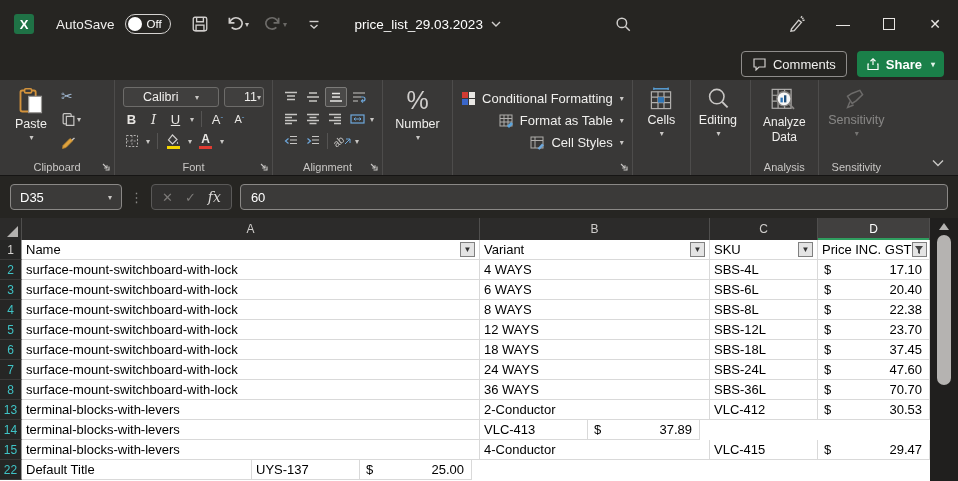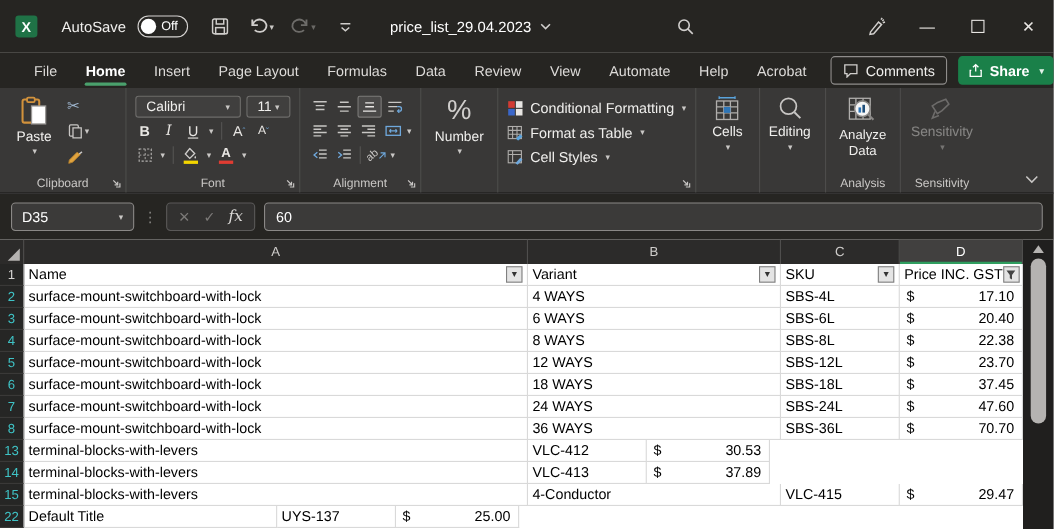--- a/index.html
+++ b/index.html
@@ -22,35 +22,35 @@
   .searchbtn{position:absolute;left:608px;top:9px;}
   .winctl{margin-left:auto;display:flex;height:48px;}
   .winbtn{width:46px;height:48px;display:flex;align-items:center;justify-content:center;font-size:14px;color:#e8e6e3;}
   .maxbox{width:10px;height:10px;border:1.2px solid #e8e6e3;}
 
   
   .menubar{height:32px;background:#262522;display:flex;align-items:center;padding-left:18px;box-sizing:border-box;}
   .tab{padding:0 13px;font-size:13px;color:#dddbd9;height:32px;display:flex;align-items:center;position:relative;cursor:pointer;}
   .tab.active{color:#fff;font-weight:bold;}
   .tab.active::after{content:"";position:absolute;left:12px;right:12px;bottom:2px;height:3px;border-radius:2px;background:#4aa06c;}
-  .menu-right{margin-left:auto;display:flex;align-items:center;gap:10px;}
+  .menu-right{margin-left:auto;display:flex;align-items:center;gap:10px;padding-right:14px;}
   .comments-btn{height:24px;border:1px solid #8f8d8b;border-radius:4px;display:flex;align-items:center;gap:6px;padding:0 10px;font-size:13px;color:#f0efed;cursor:pointer;}
   .share-btn{height:26px;background:#1a8049;border-radius:4px;display:flex;align-items:center;gap:6px;padding:0 9px;font-size:13px;color:#fff;font-weight:bold;cursor:pointer;}
   .share-chev{font-size:8px;color:#e2f3e9;margin-left:3px;}
 
   
   .ribbon{height:96px;background:#393837;border-bottom:1px solid #161514;display:flex;position:relative;box-sizing:border-box;}
   .rgroup{position:relative;padding:7px 8px 18px;display:flex;gap:7px;box-sizing:border-box;}
   .rgroup+.rgroup{border-left:1px solid #4d4c4b;}
   .glabel{position:absolute;bottom:2px;left:0;right:0;text-align:center;font-size:11px;color:#c9c7c5;white-space:nowrap;}
   .launcher{position:absolute;bottom:4px;right:4px;cursor:pointer;}
   .bigbtn{display:flex;flex-direction:column;align-items:center;justify-content:flex-start;gap:2px;cursor:pointer;font-size:12.5px;color:#f0efed;}
   .vcol{display:flex;flex-direction:column;justify-content:space-between;}
   .irow{display:flex;align-items:center;gap:5px;height:20px;}
-  .combo{background:#403f3e;border:1px solid #6d6c6a;border-radius:3px;height:20px;display:flex;align-items:center;padding:0 9px;font-size:12.5px;color:#f0efed;box-sizing:border-box;cursor:pointer;}
+  .combo{background:#403f3e;border:1px solid #6d6c6a;border-radius:3px;height:20px;display:flex;align-items:center;padding:0 19px;font-size:12.5px;color:#f0efed;box-sizing:border-box;cursor:pointer;}
   .fbtn{min-width:17px;height:18px;display:flex;align-items:center;justify-content:center;font-size:13px;color:#e8e6e3;cursor:pointer;}
   .colorbar{display:block;width:13px;height:3px;margin-top:1px;}
   .vsep{width:1px;height:16px;background:#555453;margin:0 2px;}
   .alic{display:flex;align-items:center;justify-content:center;width:20px;height:18px;cursor:pointer;border-radius:2px;}
   .alic.sel{border:1px solid #7c7b79;background:#4a4948;}
   .styrow{display:flex;align-items:center;gap:6px;height:21px;font-size:13px;color:#f0efed;cursor:pointer;white-space:nowrap;}
   .collapse-ribbon{position:absolute;right:14px;bottom:8px;cursor:pointer;}
 
   
   .fbar{height:42px;background:#262522;display:flex;align-items:center;gap:8px;padding:0 10px;box-sizing:border-box;}
@@ -121,21 +121,21 @@
     </div>
     <div class="tbtn" style="margin-left:8px;">
       <svg width="14" height="14" viewBox="0 0 14 14">
           <g stroke="#d0cecc" stroke-width="1.4" fill="none">
             <path d="M2.5 4.5 h9"></path>
             <path d="M3.5 8 l3.5 3 l3.5 -3"></path>
           </g>
         </svg>
     </div>
     <div class="fname">
-      <span>price_list_29.04.2023</span>
+      <span>price_list_29.03.2023</span>
       <svg width="10" height="7" viewBox="0 0 10 7">
           <path d="M1 1 l4 4 l4 -4" fill="none" stroke="#d0cecc" stroke-width="1.4"></path>
         </svg>
     </div>
     <div class="tbtn searchbtn">
       <svg width="18" height="18" viewBox="0 0 16 16">
           <circle cx="7" cy="7" r="4.2" fill="none" stroke="#d0cecc" stroke-width="1.3"></circle>
           <path d="M10.2 10.2 L14 14" stroke="#d0cecc" stroke-width="1.3"></path>
         </svg>
     </div>
@@ -150,33 +150,20 @@
       </div>
       <div class="winbtn">—</div>
       <div class="winbtn">
           <span class="maxbox"></span>
         </div>
       <div class="winbtn">✕</div>
     </div>
   </div>
 
   <div class="menubar">
-    <div id="menu-tabs" style="display:flex;align-items:center;height:32px;">
-        <div class="tab">File</div>
-        <div class="tab active">Home</div>
-        <div class="tab">Insert</div>
-        <div class="tab">Page Layout</div>
-        <div class="tab">Formulas</div>
-        <div class="tab">Data</div>
-        <div class="tab">Review</div>
-        <div class="tab">View</div>
-        <div class="tab">Automate</div>
-        <div class="tab">Help</div>
-        <div class="tab">Acrobat</div>
-      </div>
     <div class="menu-right">
       <div class="comments-btn">
         <svg width="15" height="14" viewBox="0 0 15 14">
             <path d="M2 2 h11 v8 h-6 l-3 3 v-3 h-2 z" fill="none" stroke="#d0cecc" stroke-width="1.2"></path>
           </svg>
         <span>Comments</span>
       </div>
       <div class="share-btn">
         <svg width="14" height="14" viewBox="0 0 14 14">
             <g fill="none" stroke="#fff" stroke-width="1.2">
@@ -389,21 +376,21 @@
 
     <div class="rgroup" style="width:70px;justify-content:center;">
       <div class="bigbtn">
         <span style="font-size:25px;color:#d0cecc;line-height:1.1;">%</span>
         <span>Number</span>
         <span class="chev">▾</span>
       </div>
     </div>
 
     <div class="rgroup">
-      <div class="vcol" style="height:66px;justify-content:space-around;">
+      <div class="vcol" style="height:66px;justify-content:space-around;align-items:flex-end;">
         <div class="styrow">
           <svg width="15" height="15" viewBox="0 0 15 15">
               <rect x="1" y="1" width="6" height="6" fill="#d23b33"></rect>
               <rect x="8" y="1" width="6" height="6" fill="#e8e6e3"></rect>
               <rect x="1" y="8" width="6" height="6" fill="#3a66c9"></rect>
               <rect x="8" y="8" width="6" height="6" fill="#e8e6e3"></rect>
             </svg>
           <span>Conditional Formatting</span>
           <span class="chev">▾</span>
         </div>
@@ -625,20 +612,21 @@
             <div class="cell w-b">36 WAYS</div>
             <div class="cell w-c">SBS-36L</div>
             <div class="cell w-d">
               <span class="cur">$</span>
               <span class="amt">70.70</span>
             </div>
           </div>
           <div class="srow">
             <div class="rnum filtered">13</div>
             <div class="cell w-a">terminal-blocks-with-levers</div>
+            <div class="cell w-b">2-Conductor</div>
             <div class="cell w-c">VLC-412</div>
             <div class="cell w-d">
               <span class="cur">$</span>
               <span class="amt">30.53</span>
             </div>
           </div>
           <div class="srow">
             <div class="rnum filtered">14</div>
             <div class="cell w-a">terminal-blocks-with-levers</div>
             <div class="cell w-c">VLC-413</div>

